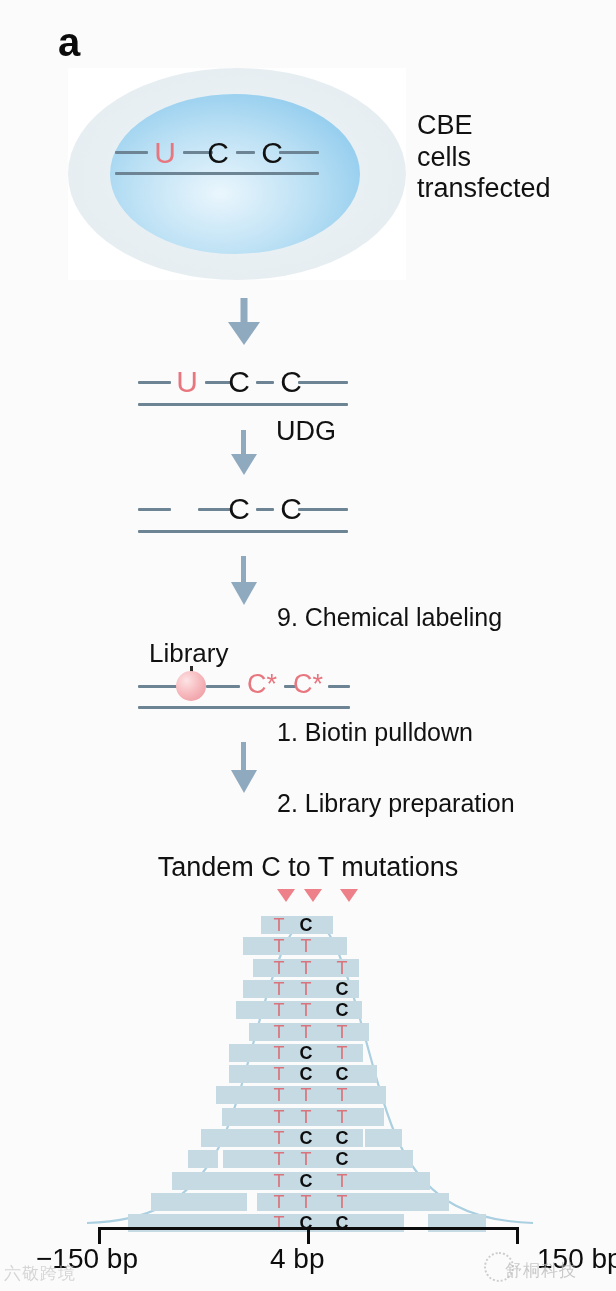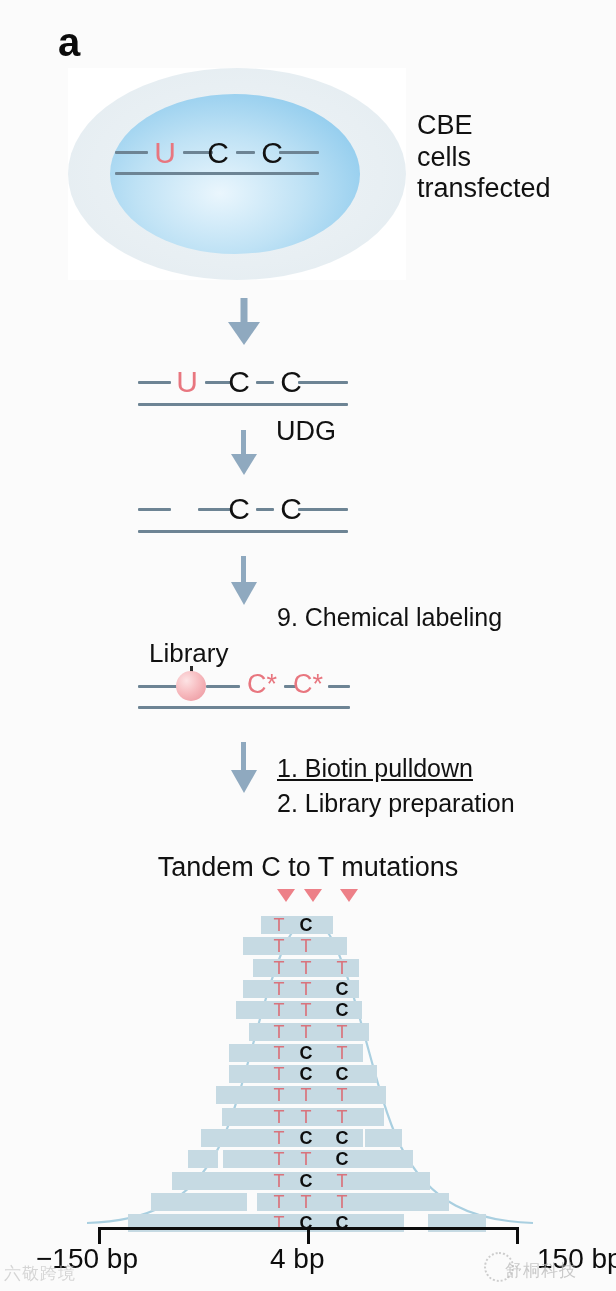--- a/index.html
+++ b/index.html
@@ -276,21 +276,21 @@
     <div class="strand-line" style="left:190px; top:45px; width:22px;"></div>
     <div class="strand-line" style="left:0px; top:66px; width:212px;"></div>
     <div class="base cstar" style="left:100px; top:31px; width:48px; font-size:27px;">C*</div>
     <div class="base cstar" style="left:146px; top:31px; width:48px; font-size:27px;">C*</div>
   </div>
 
   <svg class="arrow" style="left:226px; top:742px;" width="36" height="52" viewBox="0 0 36 52">
     <rect x="15" y="0" width="5" height="32" fill="#8fa9bf"></rect>
     <path d="M5 28 L31 28 L18 51 Z" fill="#8fa9bf"></path>
   </svg>
-  <div class="step-text" style="left:277px; top:754px;text-decoration:underline;">1. Biotin pulldown</div>
+  <div class="step-text" style="left:277px; top:718px;">1. Biotin pulldown</div>
   <div class="step-text" style="left:277px; top:789px;">2. Library preparation</div>
 
   <div class="pileup-title">Tandem C to T mutations</div>
 
   <div class="marker" style="left:277px; top:889px;"></div>
   <div class="marker" style="left:304px; top:889px;"></div>
   <div class="marker" style="left:340px; top:889px;"></div>
 
   <svg style="position:absolute; left:85px; top:905px;" width="450" height="320" viewBox="0 0 450 320">
     <path d="M2 318 C 60 316, 105 300, 135 240 C 160 188, 175 95, 200 40 C 215 8, 235 8, 250 40 C 275 95, 290 188, 315 240 C 345 300, 390 316, 448 318" fill="none" stroke="#a9cfe0" stroke-width="2.2"></path>

